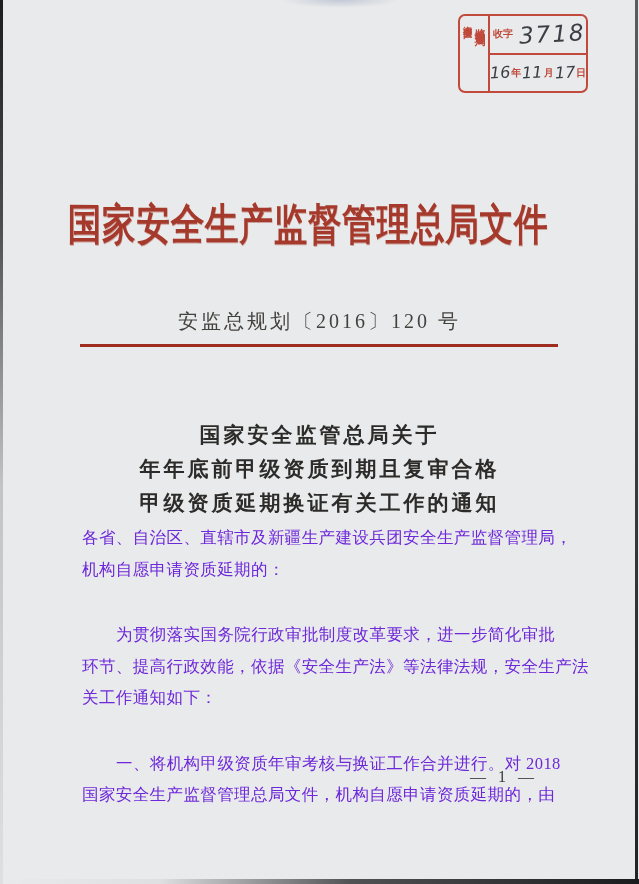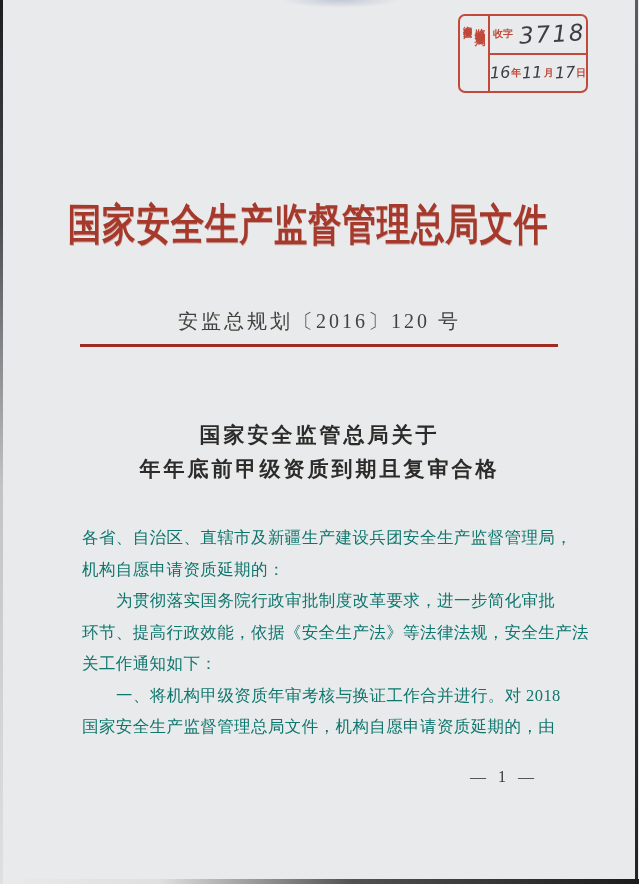--- a/index.html
+++ b/index.html
@@ -144,25 +144,25 @@
   }
 
   
   #body-text {
     position: absolute;
     top: 522px;
     left: 82px;
     width: 490px;
     font-size: 16.5px;
     line-height: 31.5px;
-    color: #0f766e;
+    color: #6d28d9;
     letter-spacing: 0.4px;
   }
   .body-line { white-space: nowrap; }
-  .indent { padding-left: 34px; }
+  .indent { padding-left: 34px; margin-top: 34px; }
 
   
   #page-number {
     position: absolute;
     top: 768px;
     left: 470px;
     font-size: 16px;
     color: #3b3a38;
     letter-spacing: 4px;
   }
@@ -202,20 +202,21 @@
     <span class="inner">国家安全生产监督管理总局文件</span>
   </div>
 
   <div id="doc-number">安监总规划〔2016〕120 号</div>
 
   <div id="red-rule"></div>
 
   <div id="subject">
     <div>国家安全监管总局关于</div>
     <div>年年底前甲级资质到期且复审合格</div>
+    <div>甲级资质延期换证有关工作的通知</div>
   </div>
 
   <div id="body-text">
     <div class="body-line">各省、自治区、直辖市及新疆生产建设兵团安全生产监督管理局，</div>
     <div class="body-line">机构自愿申请资质延期的：</div>
     <div class="body-line indent">为贯彻落实国务院行政审批制度改革要求，进一步简化审批</div>
     <div class="body-line">环节、提高行政效能，依据《安全生产法》等法律法规，安全生产法</div>
     <div class="body-line">关工作通知如下：</div>
     <div class="body-line indent">一、将机构甲级资质年审考核与换证工作合并进行。对 2018</div>
     <div class="body-line">国家安全生产监督管理总局文件，机构自愿申请资质延期的，由</div>

